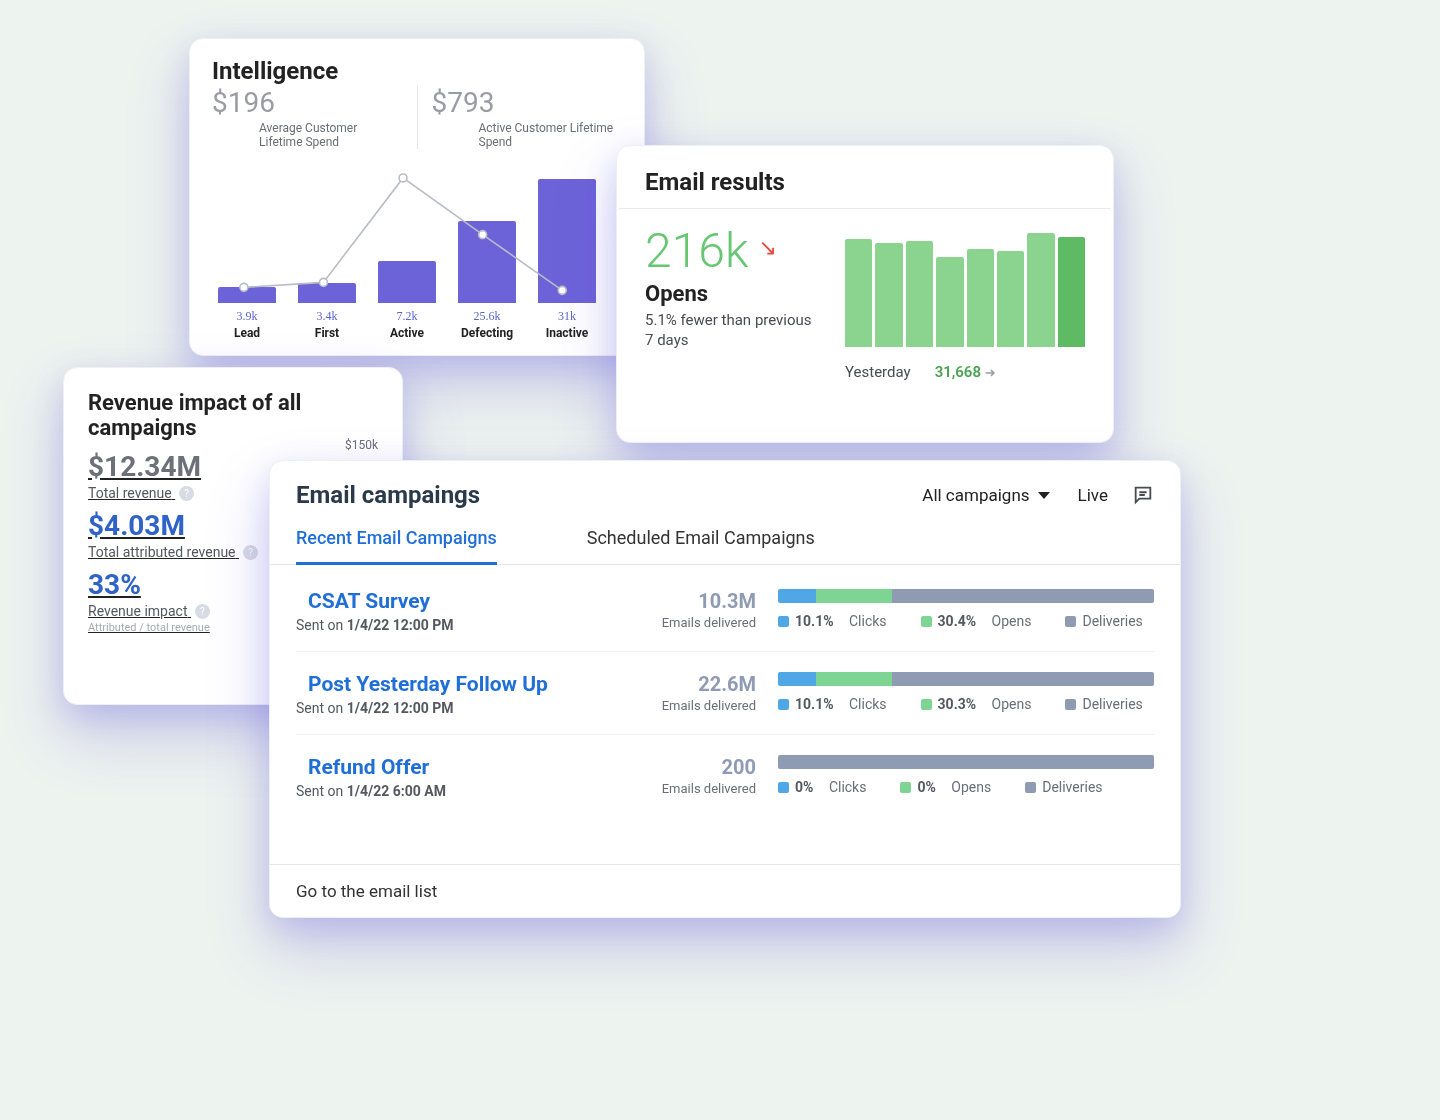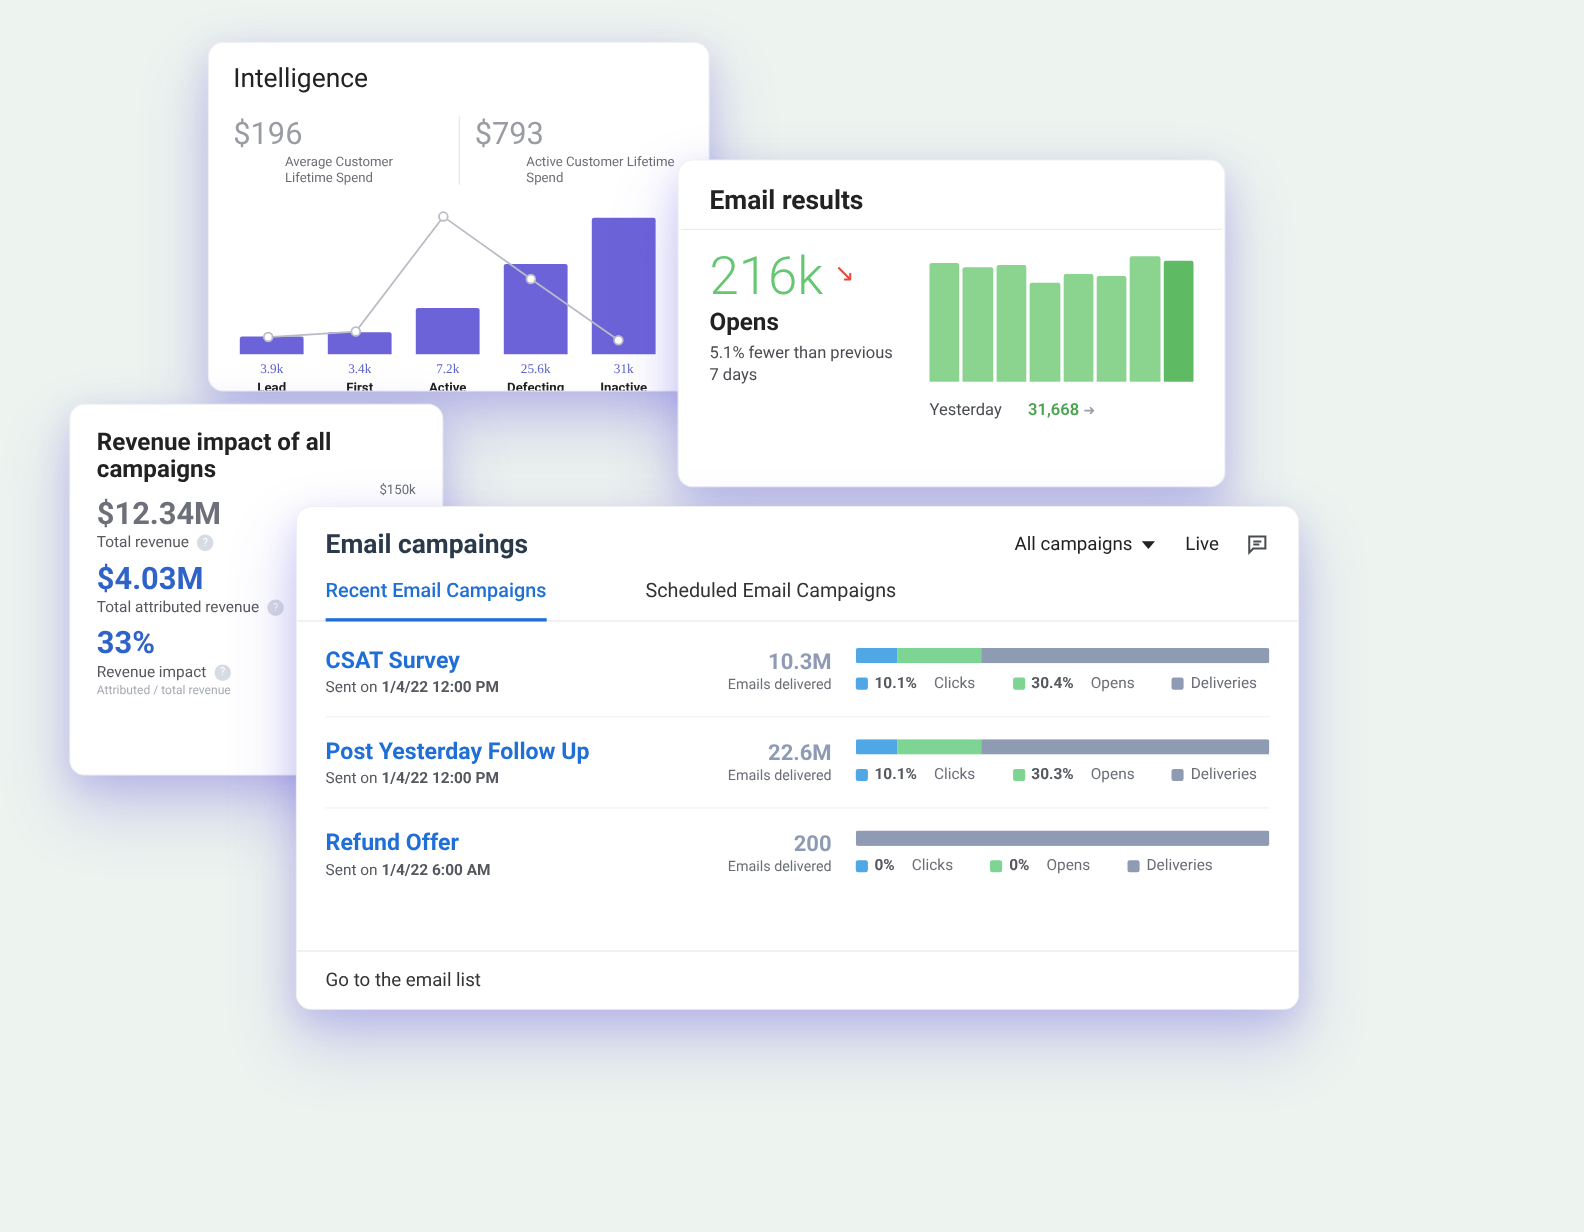--- a/index.html
+++ b/index.html
@@ -17,21 +17,21 @@
     border-radius: 14px;
     box-shadow:
       0 30px 60px rgba(90, 80, 220, 0.25),
       0 10px 30px rgba(90, 80, 220, 0.18);
     border: 1px solid #eef0f4;
     overflow: hidden;
   }
 
   
   #intel-card { left: 189px; top: 38px; width: 456px; height: 318px; padding: 18px 22px 10px 22px; }
-  #intel-card h2 { font-size: 24px; font-weight: 400; margin-bottom: 20px; }
+  #intel-card h2 { font-size: 24px; font-weight: 700; margin-bottom: 1px; }
   .intel-stats { display: flex; gap: 14px; }
   .intel-stat { flex: 1; }
   .intel-stats .vline { width: 1px; background: #e4e6ea; }
   .intel-stat .big { font-size: 28px; color: #9a9ca4; font-weight: 400; }
   .intel-stat .cap { font-size: 12px; color: #6b6e78; margin-top: 2px; margin-left: 47px; }
   .intel-chart { position: relative; height: 142px; margin-top: 12px; }
   .intel-chart svg { position: absolute; inset: 0; }
   .intel-bars { position: absolute; inset: 0; display: flex; align-items: flex-end; gap: 22px; padding: 0 6px; }
   .intel-bars .bar { width: 58px; background: #6d63d8; border-radius: 2px 2px 0 0; }
   .intel-labels { display: flex; gap: 22px; padding: 6px 6px 0 6px; }
@@ -55,21 +55,21 @@
   .sparkbars .sb.last { background: #5fbb63; }
   .e-res-foot { display: flex; justify-content: flex-start; gap: 24px; margin-top: 16px; font-size: 15px; padding-left: 0; }
   .e-res-foot .yest { color: #4a4c53; }
   .e-res-foot .val  { color: #4aa34f; font-weight: 600; }
   .e-res-foot .arr  { color: #9ba0a8; font-size: 13px; }
 
   
   #revenue-card { left: 63px; top: 367px; width: 340px; height: 338px; padding: 22px 24px; }
   #revenue-card h2 { font-size: 22px; font-weight: 700; margin-bottom: 10px; }
   .rev-tick { position: absolute; right: 24px; top: 70px; font-size: 12px; color: #6b6e78; }
-  .rev-group { margin-top: 8px; }
+  .rev-group { margin-top: 8px; text-decoration: underline; }
   .rev-group.blue .val { color: #3063c8; }
   .rev-group .val { font-size: 28px; font-weight: 700; color: #6d7079; }
   .rev-group .lab { font-size: 14px; color: #55585f; margin-top: 2px; }
   .rev-group .help { display: inline-block; width: 15px; height: 15px; border-radius: 50%; background: #d7dbe2; color: #fff; font-size: 10px; text-align: center; line-height: 15px; margin-left: 4px; vertical-align: 1px; }
   .rev-small { font-size: 11px; color: #a6aab2; margin-top: 2px; }
 
   
   #campaigns-card { left: 269px; top: 460px; width: 912px; height: 458px; }
   .camp-head { display: flex; align-items: center; padding: 20px 26px 0 26px; }
   .camp-head h2 { font-size: 24px; font-weight: 700; color: #2b3a4a; }
@@ -79,21 +79,21 @@
   .camp-head .chaticon { width: 22px; height: 22px; color: #4a4c53; }
 
   .camp-tabs { display: flex; gap: 90px; padding: 18px 26px 0 26px; border-bottom: 1px solid #e4e6ea; }
   .camp-tabs .tab { font-size: 18px; padding-bottom: 14px; color: #333; cursor: pointer; }
   .camp-tabs .tab.active { color: #1f6fd6; border-bottom: 3px solid #1f6fd6; margin-bottom: -1px; font-weight: 500; }
 
   .camp-rows { padding: 4px 26px 0 26px; }
   .camp-row { display: flex; align-items: flex-start; padding: 20px 0 18px 0; }
   .camp-row + .camp-row { border-top: 1px solid #f0f1f4; }
   .camp-row .left { width: 330px; }
-  .camp-row .title { font-size: 21px; font-weight: 700; color: #1f6fd6; cursor: pointer; }
+  .camp-row .title { font-size: 21px; font-weight: 700; color: #1f6fd6; cursor: pointer; margin-left: 12px; }
   .camp-row .sent { font-size: 14px; color: #55585f; margin-top: 4px; }
   .camp-row .sent b { font-weight: 700; }
   .camp-row .mid { width: 130px; text-align: right; }
   .camp-row .mid .num { font-size: 20px; font-weight: 700; color: #8f9bb3; }
   .camp-row .mid .lab { font-size: 13px; color: #6b6e78; margin-top: 2px; }
   .camp-row .right { flex: 1; padding-left: 22px; }
   .seg-bar { height: 14px; width: 100%; display: flex; border-radius: 2px; overflow: hidden; }
   .seg-bar .s1 { background: #4fa7e6; }
   .seg-bar .s2 { background: #7ed492; }
   .seg-bar .s3 { background: #8f9bb3; }

